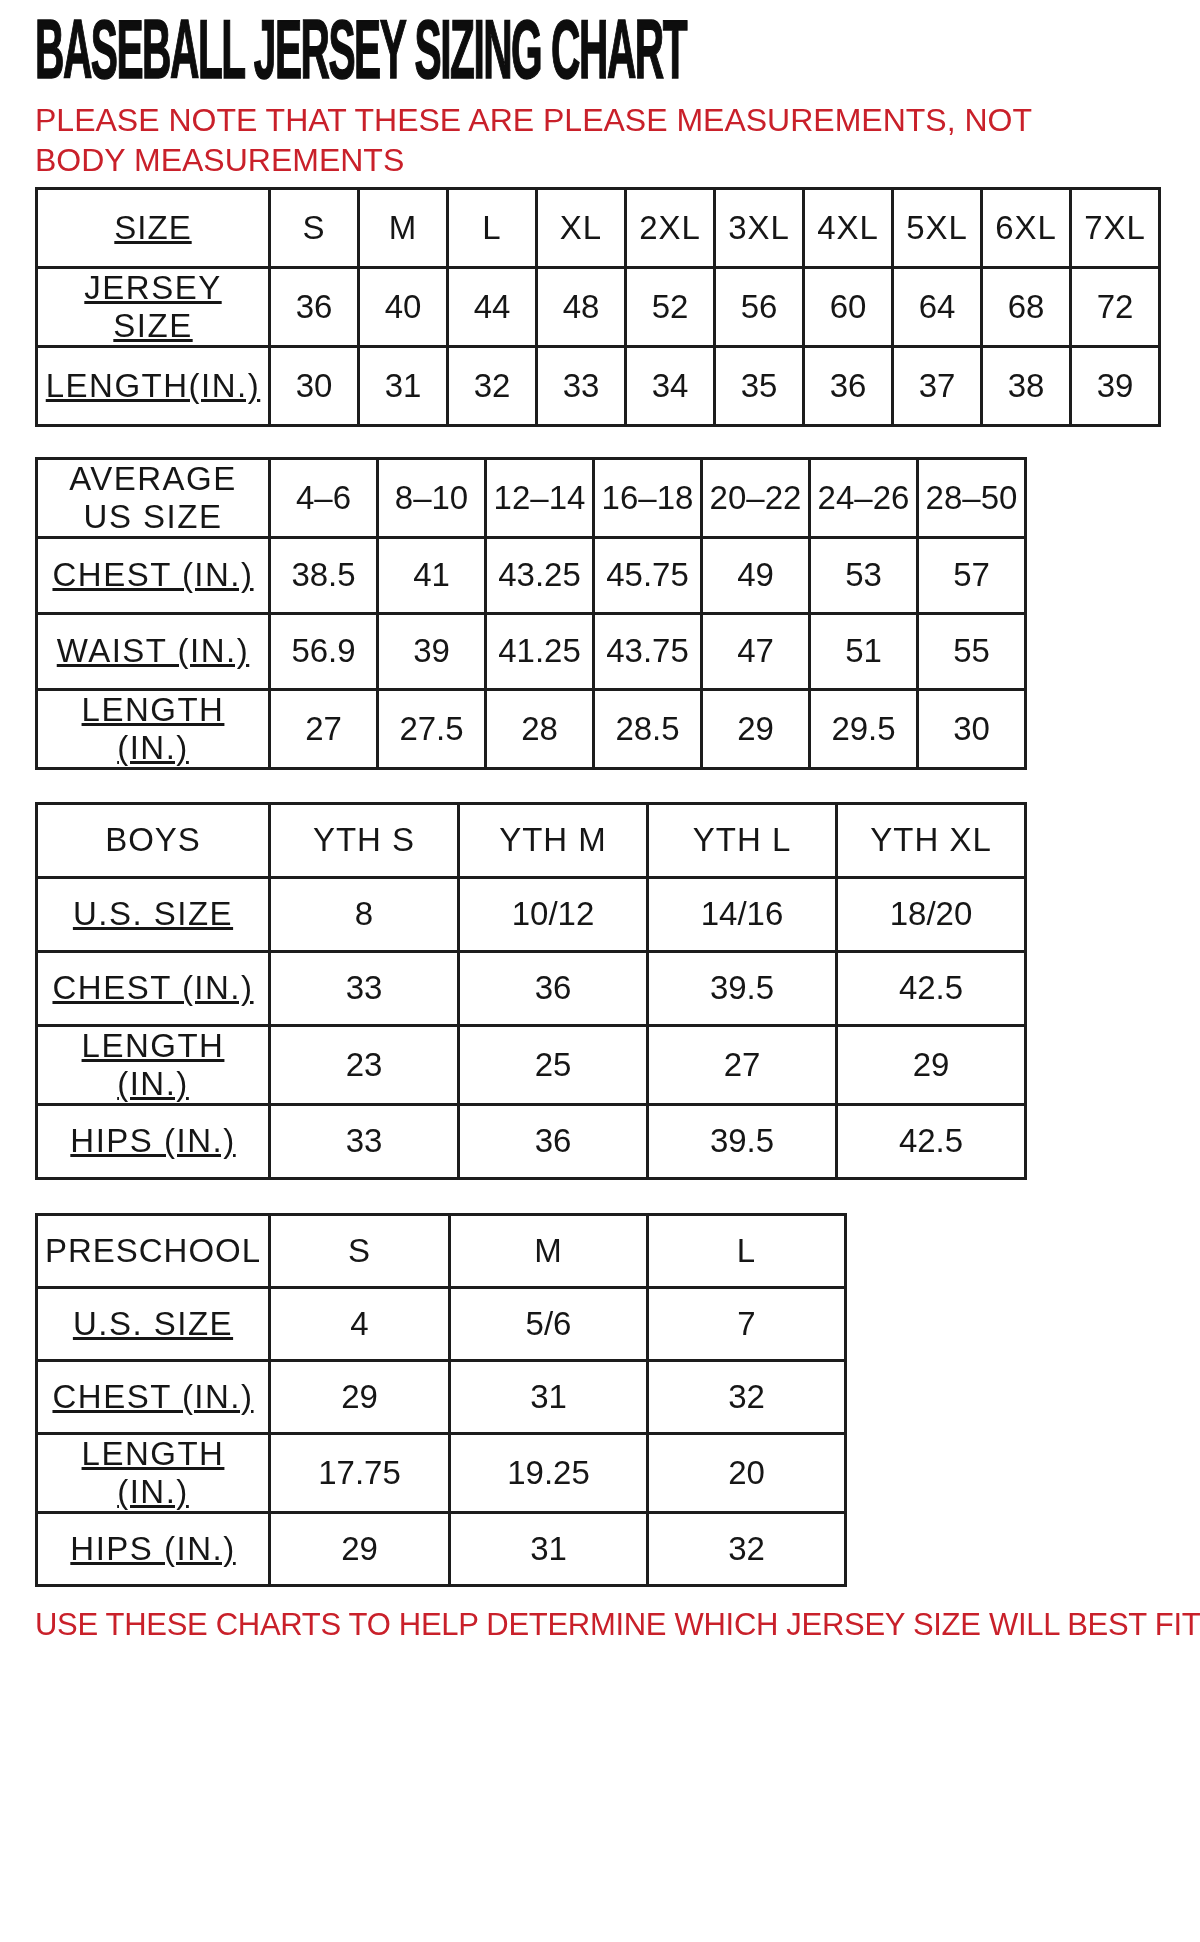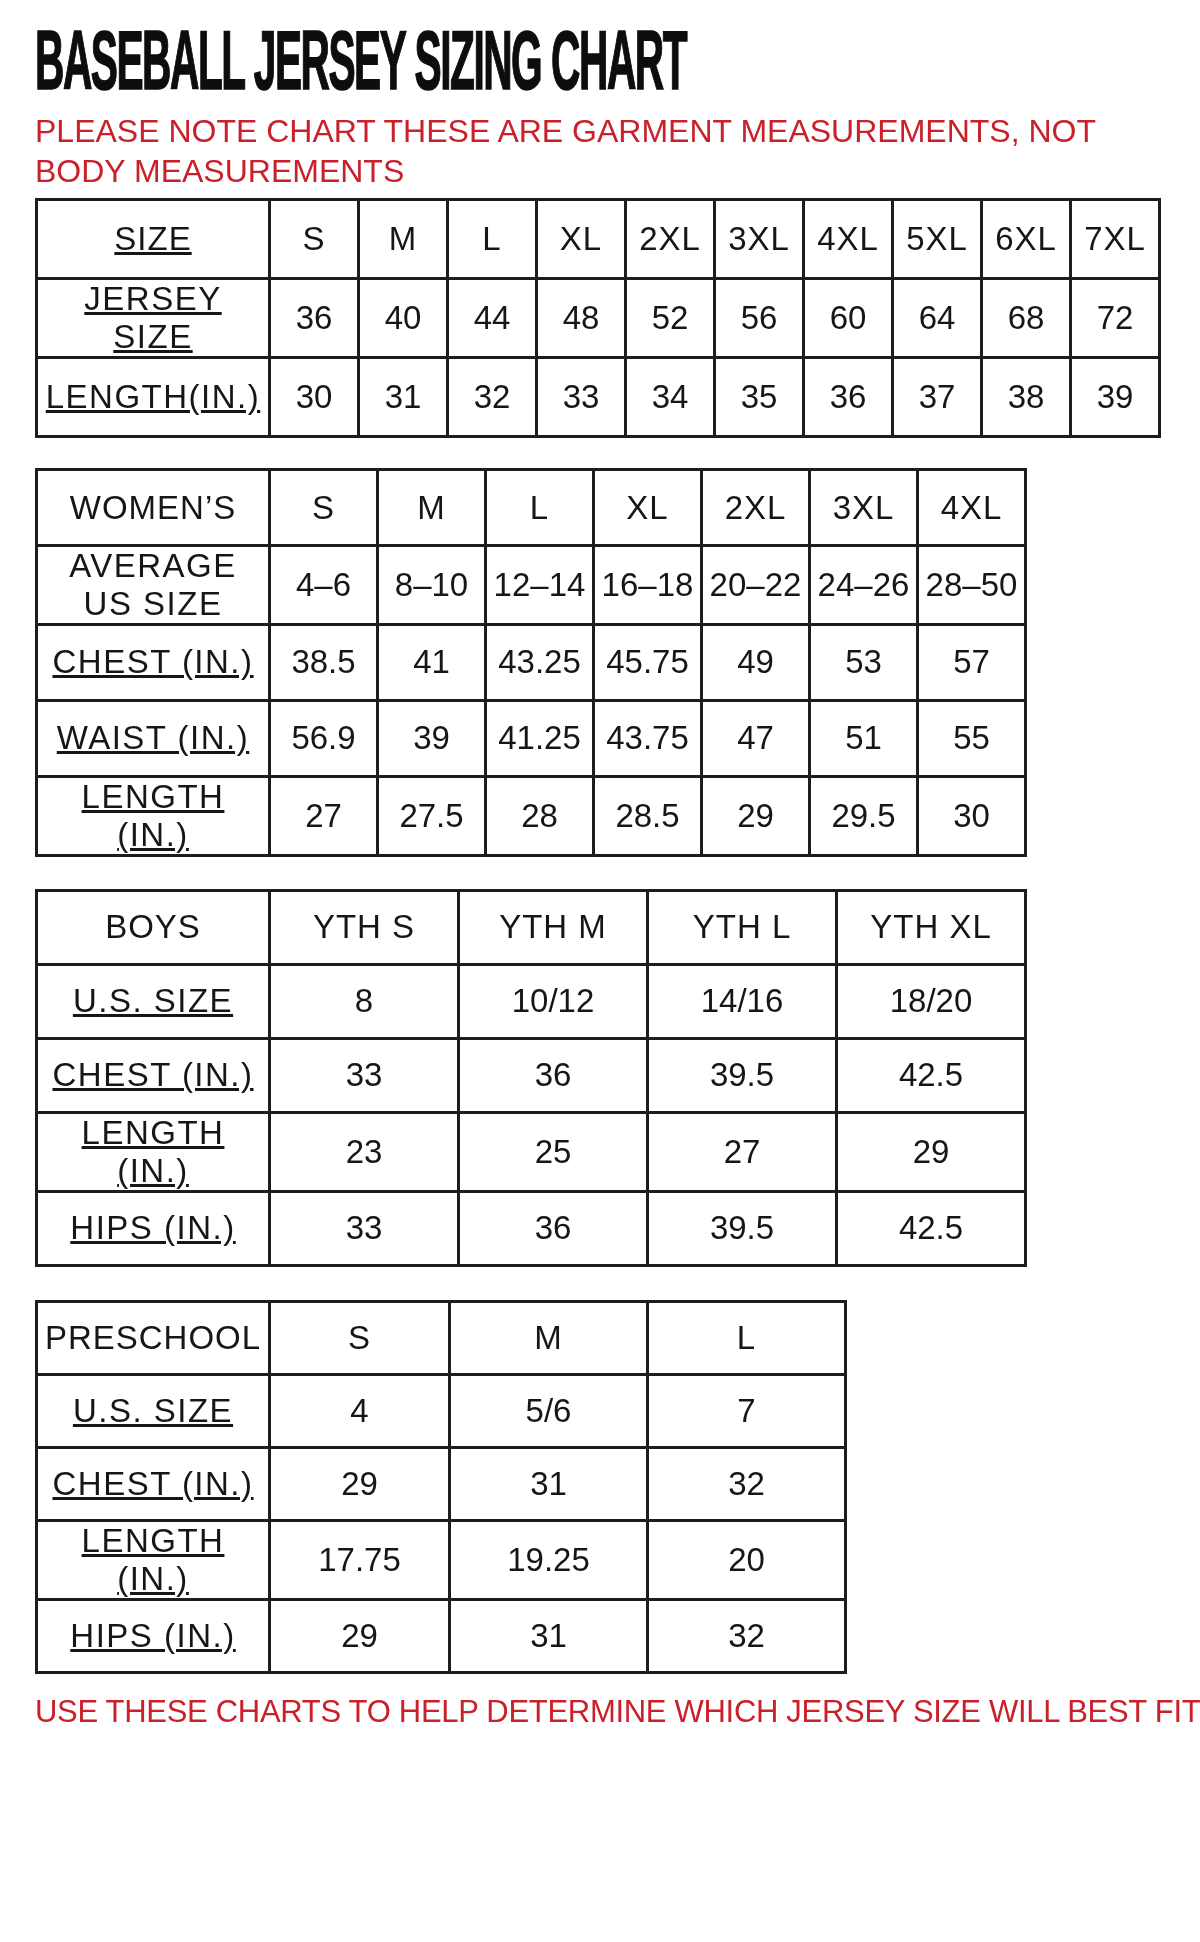--- a/index.html
+++ b/index.html
@@ -7,21 +7,21 @@
     --gray:#6F6F6F;
     --line:#1D1D1D;
     --ink:#161616;
   }
   html,body{margin:0;padding:0;background:#ffffff;}
   body{
     width:1200px;height:1942px;overflow:hidden;
     font-family:"Liberation Sans", sans-serif;
     color:var(--ink);
   }
-  .page{padding:23px 35px 0 35px;}
+  .page{padding:12px 35px 0 35px;}
 
   
   .title{
     margin:0;line-height:75px;height:78px;
     font-size:83px;font-weight:700;letter-spacing:-3px;white-space:nowrap;
     color:#0D0D0D;
     -webkit-text-stroke:1.5px #0D0D0D;
     transform:scaleX(0.49);transform-origin:left center;
   }
 
@@ -64,21 +64,21 @@
   td.hdr{font-size:31px;letter-spacing:1px;}
   .narrow span{display:inline-block;max-width:185px;line-height:1.15;}
 </style>
 </head>
 <body>
 
 <div class="page">
 
   <h1 class="title">BASEBALL JERSEY SIZING CHART</h1>
 
-  <p class="note">PLEASE NOTE CHART THESE ARE GARMENT MEASUREMENTS, NOT BODY MEASUREMENTS</p>
+  <p class="note">PLEASE NOTE THAT THESE ARE PLEASE MEASUREMENTS, NOT BODY MEASUREMENTS</p>
 
   <table class="t t-mens">
     <colgroup>
         <col style="width:233px">
         <col span="10" style="width:89px">
       </colgroup>
     <tbody>
     <tr>
       <td class="row-label head-cell">SIZE</td>
       <td class="head-cell">S</td>
@@ -120,30 +120,20 @@
     </tr>
   </tbody>
     </table>
 
   <table class="t t-wm">
     <colgroup>
         <col style="width:233px">
         <col span="7" style="width:108px">
       </colgroup>
     <tbody>
-        <tr>
-      <td class="gray hdr">WOMEN’S</td>
-      <td class="gray hdr">S</td>
-      <td class="gray hdr">M</td>
-      <td class="gray hdr">L</td>
-      <td class="gray hdr">XL</td>
-      <td class="gray hdr">2XL</td>
-      <td class="gray hdr">3XL</td>
-      <td class="gray hdr">4XL</td>
-    </tr>
     <tr>
       <td class="row-label narrow"><span>AVERAGE US SIZE</span></td>
       <td>4–6</td>
       <td>8–10</td>
       <td>12–14</td>
       <td>16–18</td>
       <td>20–22</td>
       <td>24–26</td>
       <td>28–50</td>
     </tr>

